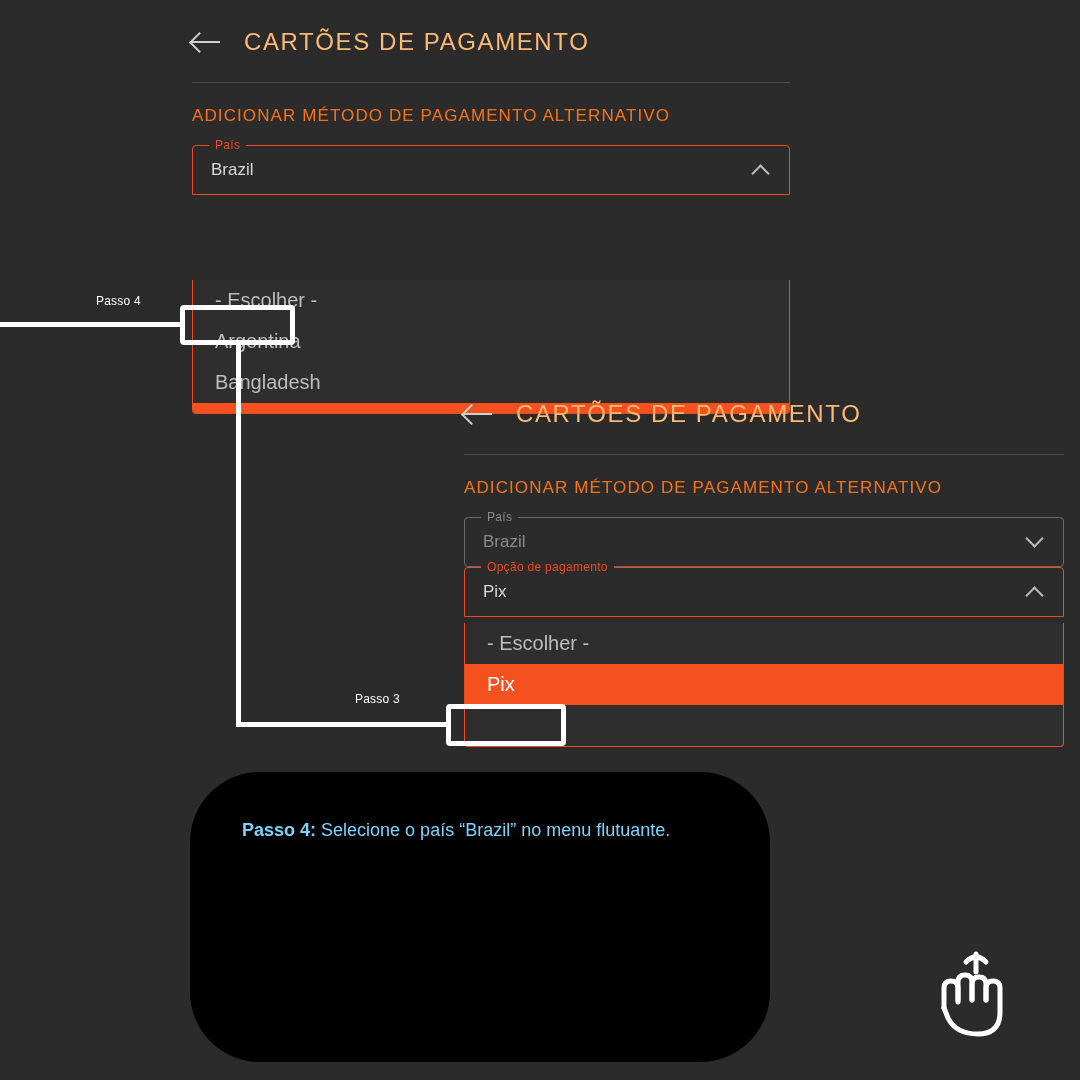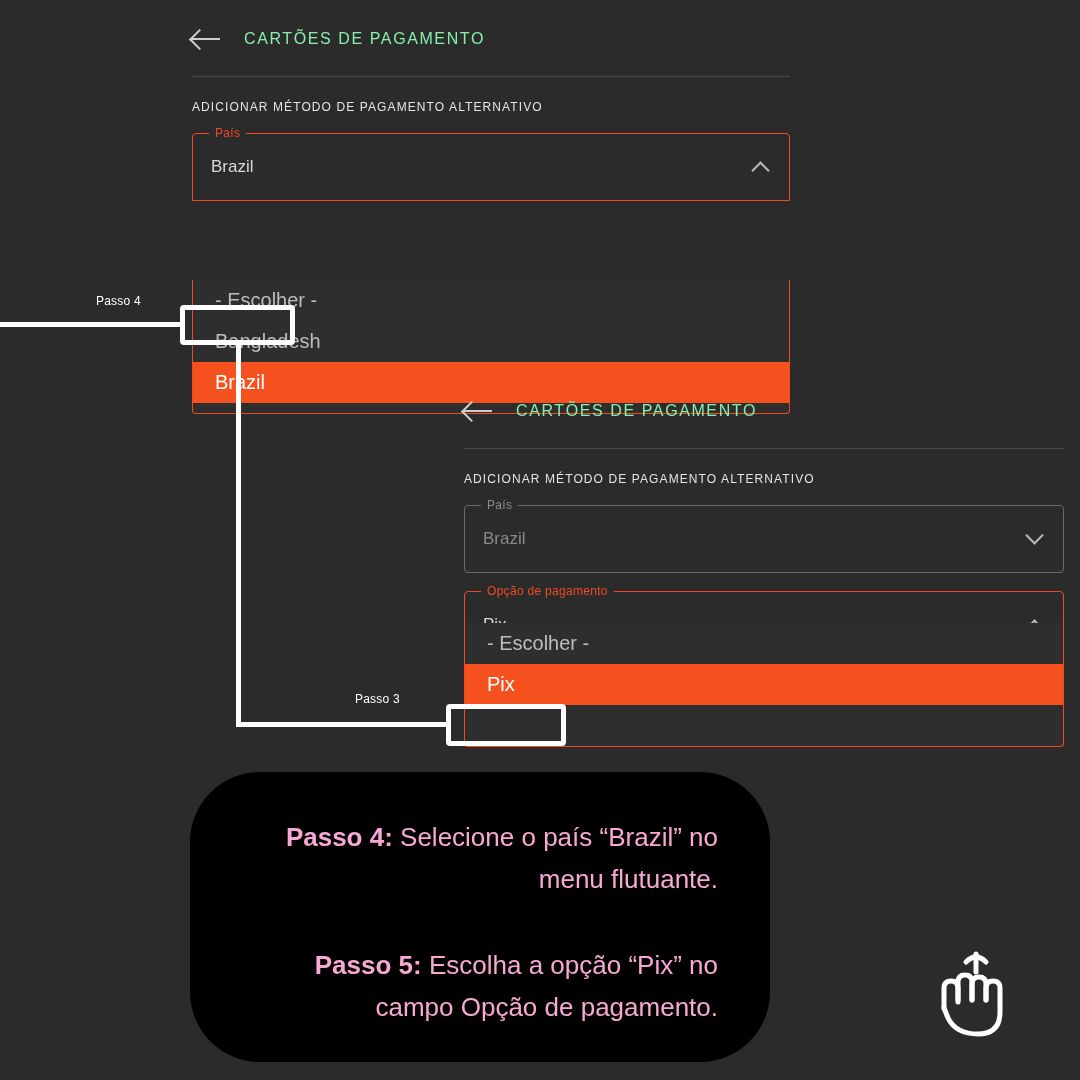--- a/index.html
+++ b/index.html
@@ -20,32 +20,32 @@
   .back-arrow::before {
     content: ""; position: absolute; left: 0; top: 10px;
     width: 28px; height: 2px; background: #cfcfcf;
   }
   .back-arrow::after {
     content: ""; position: absolute; left: 0; top: 4px;
     width: 13px; height: 13px; border-left: 2px solid #cfcfcf; border-bottom: 2px solid #cfcfcf;
     transform: rotate(45deg);
   }
   .head-title {
-    color: #86efac; letter-spacing: 1.6px; font-size: 16px; font-weight: 400;
+    color: #fdba74; letter-spacing: 1.6px; font-size: 24px; font-weight: 400;
   }
   .head-rule { height: 1px; background: #4a4a4a; width: 100%; }
   .section-label {
-    color: #e5e5e5; letter-spacing: 1.1px; font-size: 12px;
+    color: #f97316; letter-spacing: 1.1px; font-size: 17px;
   }
 
   
   .field {
     position: relative;
     border: 1px solid #6a6a6a; border-radius: 4px;
-    height: 68px;
+    height: 50px;
     display: flex; align-items: center;
   }
   .field.active { border-color: #f04a23; border-bottom-left-radius: 0; border-bottom-right-radius: 0; }
   .field-legend {
     position: absolute; top: -8px; left: 16px;
     background: #2b2b2b; padding: 0 6px;
     font-size: 12px; color: #8b8b8b; letter-spacing: .3px;
   }
   .field.active .field-legend { color: #f04a23; }
   .field-value {
@@ -84,21 +84,21 @@
     position: absolute; color: #ffffff; font-size: 12px; letter-spacing: .2px;
   }
 
   
   .bubble {
     position: absolute;
     background: #000; border-radius: 70px;
     padding: 44px 52px;
   }
   .bubble p {
-    color: #f9a8d4; font-size: 26px; line-height: 1.62; text-align: right;
+    color: #7dd3fc; font-size: 18px; line-height: 1.62;
   }
   .bubble p + p { margin-top: 44px; }
   .bubble b { font-weight: 700; }
 
   
   .hand { position: absolute; right: 46px; bottom: 28px; width: 110px; height: 110px; }
 </style>
 </head>
 <body>
 
@@ -116,20 +116,21 @@
     <div class="section-label" style="margin-top:23px;">ADICIONAR MÉTODO DE PAGAMENTO ALTERNATIVO</div>
 
     <div class="field active" style="margin-top:19px;">
       <span class="field-legend">País</span>
       <span class="field-value">Brazil</span>
       <span class="caret"></span>
     </div>
 
     <div class="dropdown" style="top:252px; height:134px;">
       <div class="dd-item">- Escolher -</div>
+      <div class="dd-item">Argentina</div>
       <div class="dd-item">Bangladesh</div>
       <div class="dd-item selected">Brazil</div>
     </div>
   </div>
 
   <div class="panel" style="left:464px; top:400px; width:600px;">
 
     <div class="panel-head">
       <div class="back-arrow"></div>
       <div class="head-title">CARTÕES DE PAGAMENTO</div>
@@ -138,21 +139,21 @@
     <div class="head-rule" style="margin-top:26px;"></div>
 
     <div class="section-label" style="margin-top:23px;">ADICIONAR MÉTODO DE PAGAMENTO ALTERNATIVO</div>
 
     <div class="field" style="margin-top:19px;">
       <span class="field-legend">País</span>
       <span class="field-value dim">Brazil</span>
       <span class="caret down"></span>
     </div>
 
-    <div class="field active" style="margin-top:18px;">
+    <div class="field active" style="">
       <span class="field-legend">Opção de pagamento</span>
       <span class="field-value">Pix</span>
       <span class="caret"></span>
     </div>
 
     <div class="dropdown" style="top:223px; height:124px;">
       <div class="dd-item">- Escolher -</div>
       <div class="dd-item selected">Pix</div>
     </div>
   </div>
@@ -163,23 +164,20 @@
 
   <div class="conn" style="left:236px; top:345px; width:5px; height:382px;"></div>
   <div class="conn" style="left:236px; top:722px; width:212px; height:5px;"></div>
   <div class="hl-box" style="left:446px; top:704px; width:120px; height:42px;"></div>
   <div class="step-label" style="left:355px; top:692px;">Passo 3</div>
 
   <div class="bubble" style="left:190px; top:772px; width:580px; height:290px;">
     <p>
       <b>Passo 4:</b><span> Selecione o país “Brazil” no menu flutuante.</span>
     </p>
-    <p>
-      <b>Passo 5:</b><span> Escolha a opção “Pix” no campo Opção de pagamento.</span>
-    </p>
   </div>
 
   <div class="hand">
     <svg viewBox="0 0 110 110" width="110" height="110">
       <g fill="none" stroke="#ffffff" stroke-width="5" stroke-linecap="round" stroke-linejoin="round">
         <path d="M42 20 Q52 10 62 20"></path>
         <path d="M52 12 L52 30"></path>
         <path d="M20 66 L20 46 Q20 39 27 39 Q34 39 34 46 L34 60"></path>
         <path d="M34 58 L34 40 Q34 33 41 33 Q48 33 48 40 L48 58"></path>
         <path d="M48 58 L48 42 Q48 35 55 35 Q62 35 62 42 L62 58"></path>

